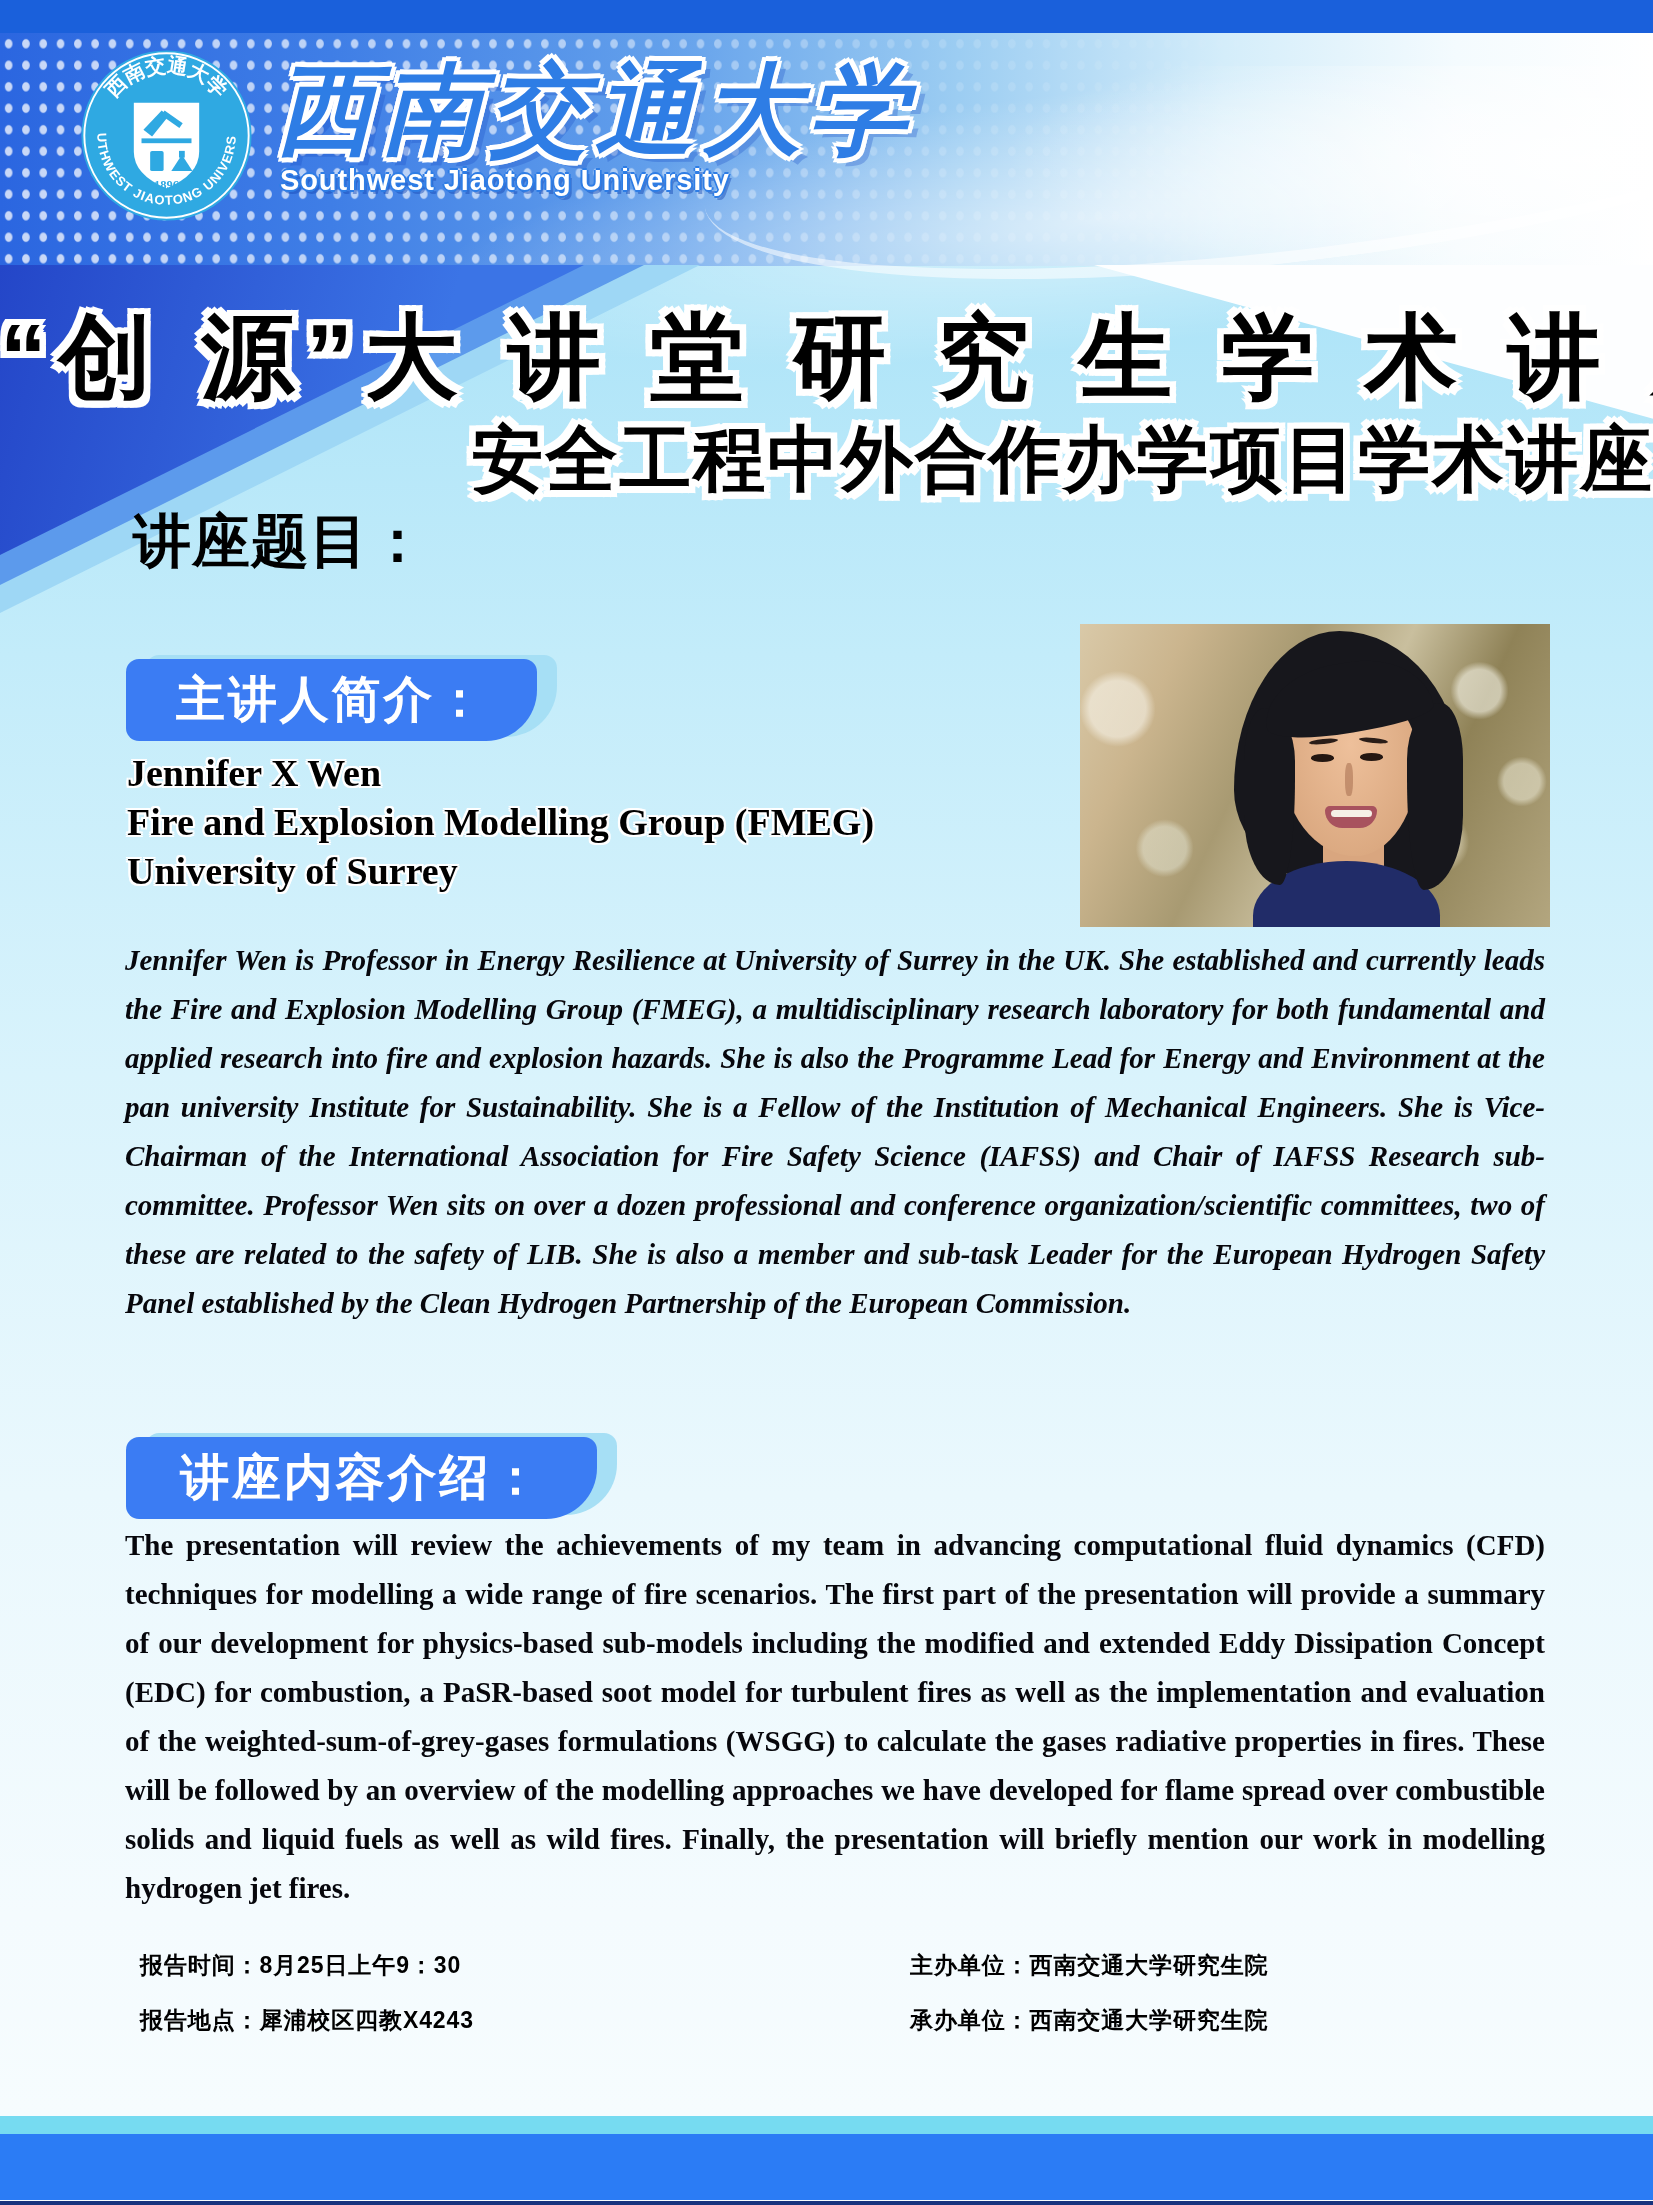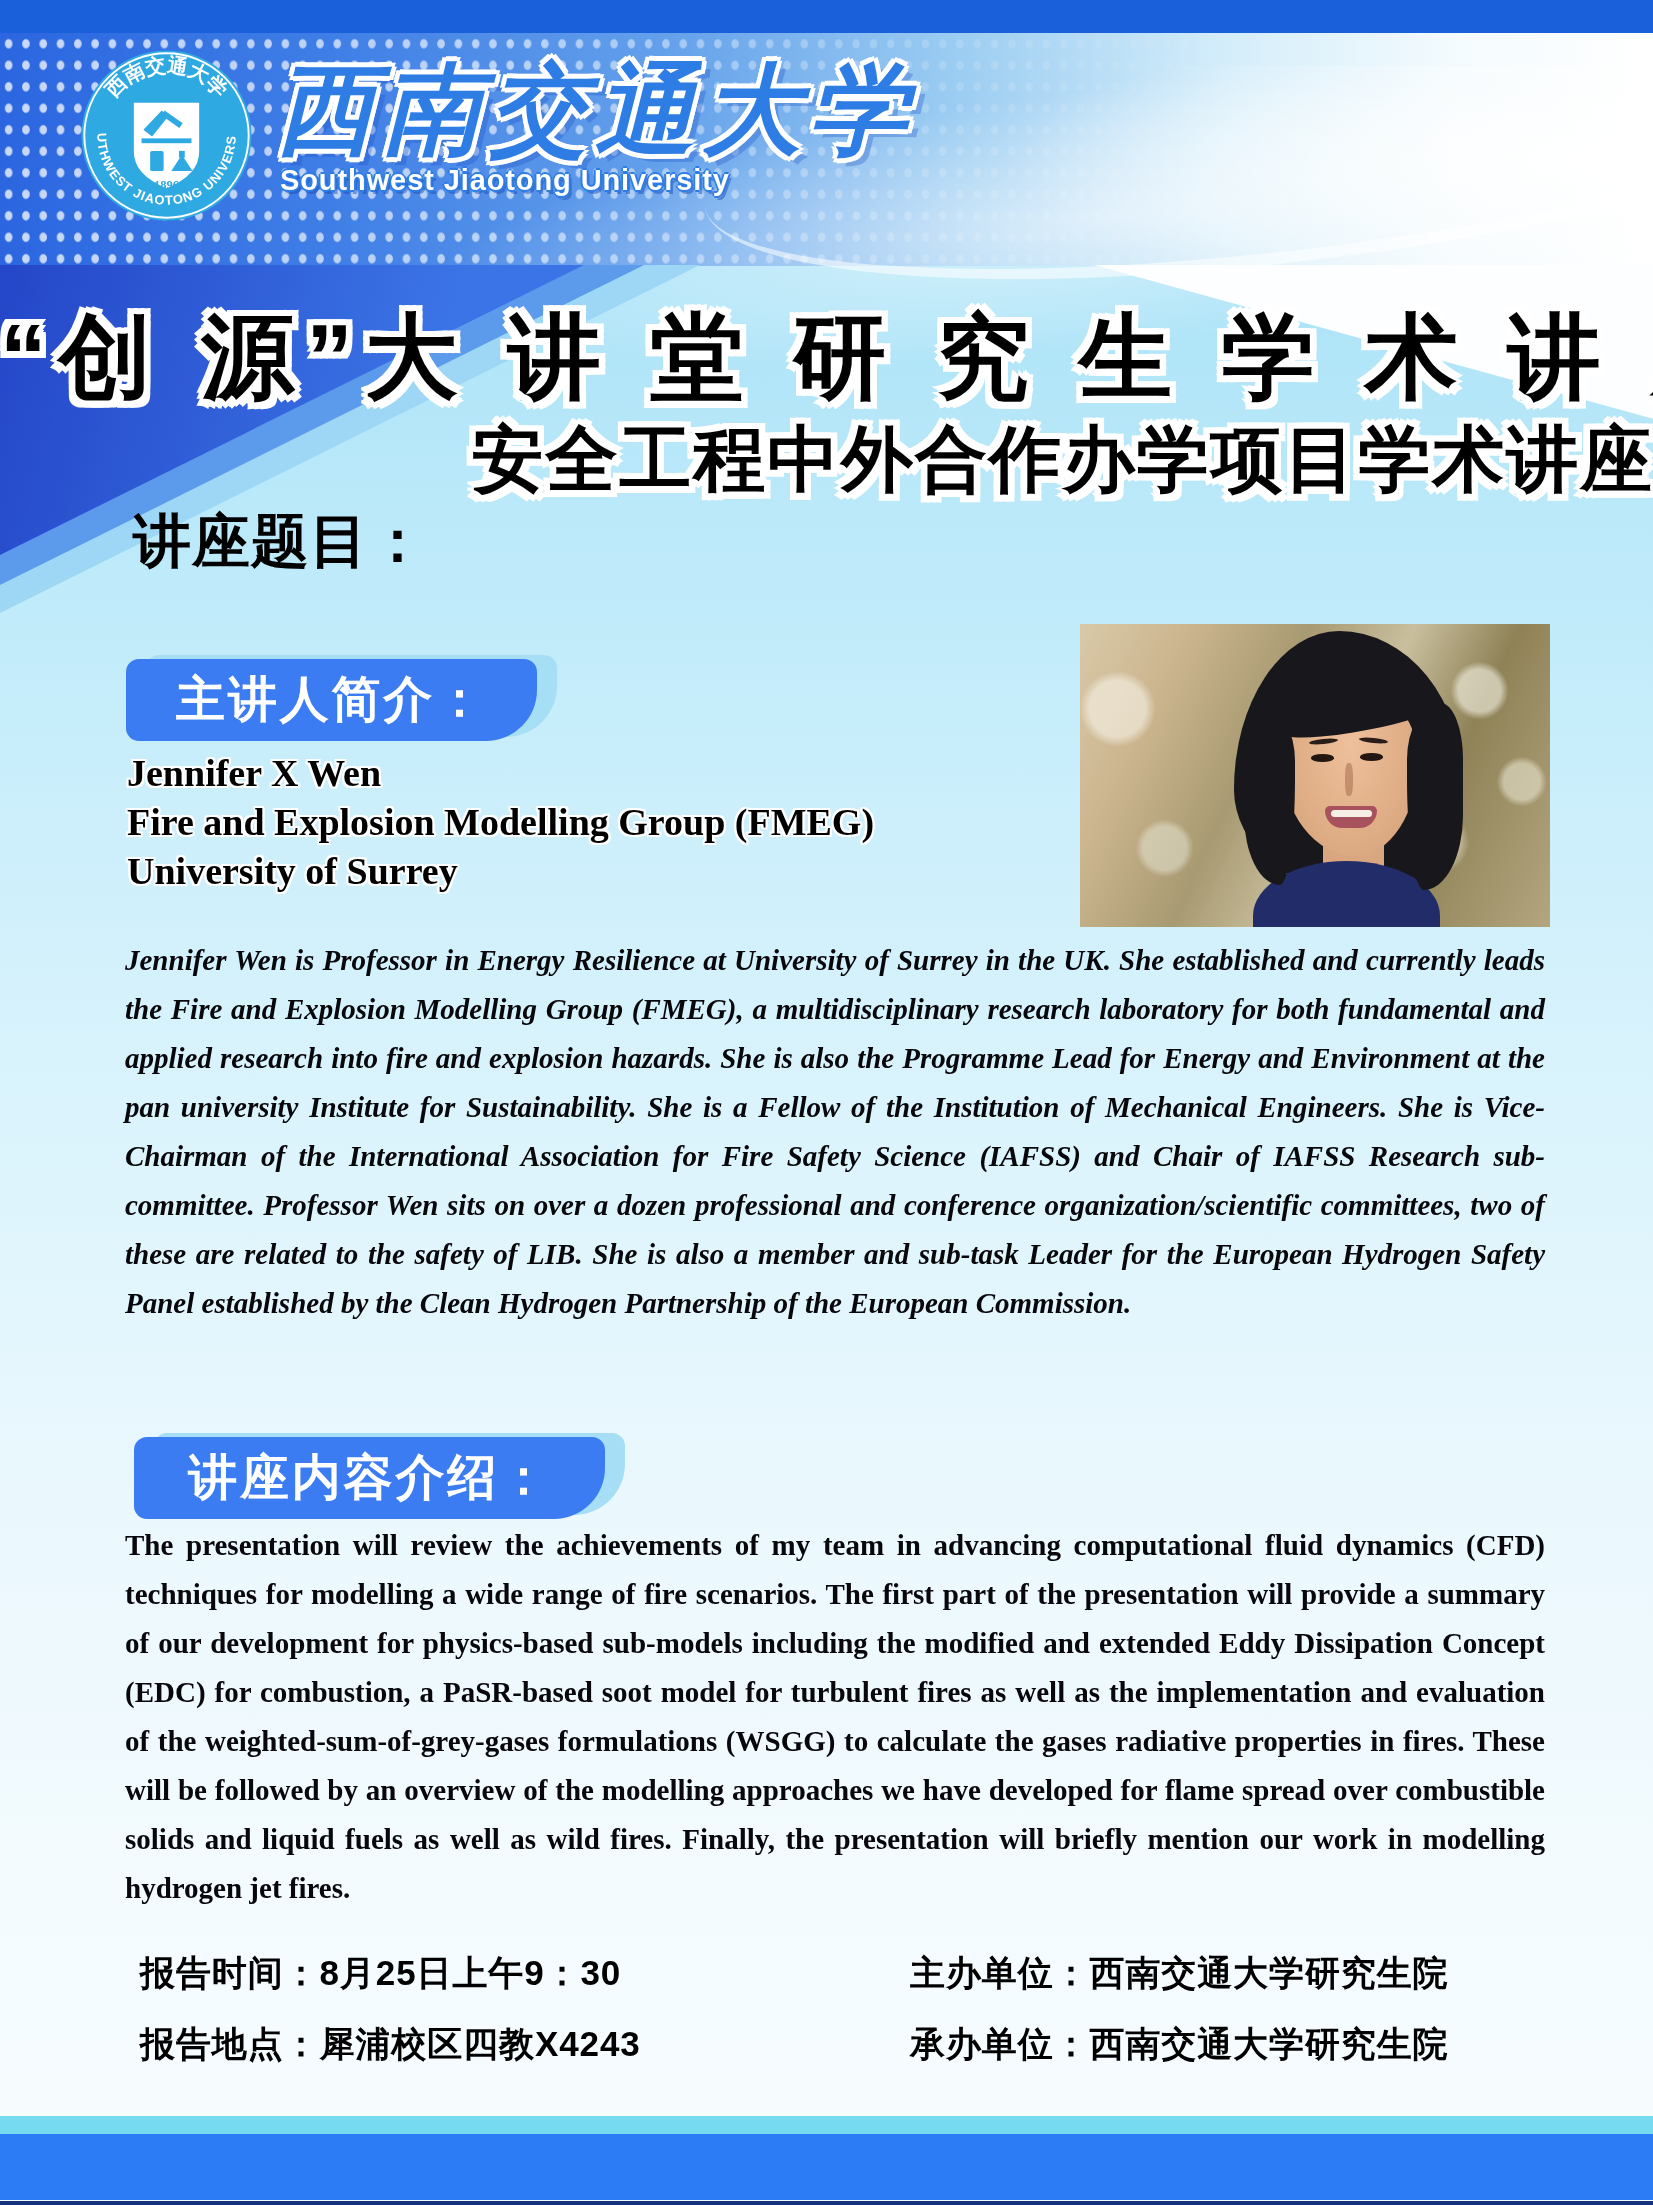--- a/index.html
+++ b/index.html
@@ -64,21 +64,21 @@
   
   .lecture-row { position:absolute; left:133px; top:496px; display:flex; align-items:flex-start; }
   .lecture-label { font-size:58px; font-weight:900; color:#000; letter-spacing:0.9px; padding-top:6.5px; white-space:nowrap; }
   .lecture-title { margin-left:18.7px; font-family:"Liberation Serif", serif; font-weight:700; font-size:63px; line-height:68px; color:#000; white-space:nowrap; }
   
   .badge { position:absolute; height:82px; }
   .badge-shadow { position:absolute; left:19.6px; top:16px; width:100%; height:100%; background:#a6dff5; border-radius:13px 13px 51px 13px; }
   .badge-face { position:absolute; left:0; top:0; width:100%; height:100%; background:#3b7cf3; border-radius:13px 13px 51px 13px;
     display:flex; align-items:center; justify-content:center; color:#fff; font-size:49px; font-weight:900; letter-spacing:2.8px; white-space:nowrap;margin-top:20px; }
   .badge1 { left:126px; top:639px; width:411px; }
-  .badge2 { left:134px; top:1417px; width:471px; }
+  .badge2 { left:126px; top:1417px; width:471px; }
   
   .photo { position:absolute; left:1080px; top:624px; width:470px; height:303px; overflow:hidden;
     background: linear-gradient(115deg,#d9c9a8 0%,#cbb58e 18%,#a89a72 38%,#c9bf9e 55%,#8f8257 72%,#b3a67f 100%); }
   .photo-bokeh { position:absolute; left:0; top:0; width:100%; height:100%;
     background-image:
       radial-gradient(circle at 85% 22%, rgba(255,255,245,0.55) 0 21px, transparent 29px),
       radial-gradient(circle at 94% 52%, rgba(255,255,240,0.45) 0 18px, transparent 25px),
       radial-gradient(circle at 76% 72%, rgba(255,250,230,0.38) 0 23px, transparent 32px),
       radial-gradient(circle at 8% 28%, rgba(255,255,250,0.5) 0 28px, transparent 38px),
       radial-gradient(circle at 18% 74%, rgba(238,242,228,0.45) 0 21.5px, transparent 29px),
@@ -97,21 +97,21 @@
   .teeth { position:absolute; left:5.6px; top:3.7px; width:41px; height:7.5px; background:#f5efe6; border-radius:3.7px; }
   .fringe { position:absolute; left:183px; top:39px; width:168px; height:70px; background:#17171c; border-radius:50% 50% 45% 55% / 80% 90% 20% 30%; transform:rotate(-10deg); }
   .hair-side-l { position:absolute; left:164px; top:84px; width:51px; height:177px; background:#17171c; border-radius:40% 60% 30% 70% / 30% 30% 60% 40%; }
   .hair-side-r { position:absolute; left:327px; top:79px; width:56px; height:187px; background:#17171c; border-radius:60% 40% 70% 30% / 30% 30% 40% 60%; }
   
   .speaker-names { position:absolute; left:127px; top:749px; font-family:"Liberation Serif", serif; font-weight:700; font-size:38px; line-height:49px; color:#000; }
   .para { position:absolute; left:125px; width:1420px; font-family:"Liberation Serif", serif; font-weight:700; font-size:29px; line-height:49px; color:#07070c; text-align:justify; }
   .bio { top:936px;font-style:italic; }
   .abstract { top:1521px; }
   
-  .details { position:absolute; left:140px; top:1950px; width:1382px; display:grid; grid-template-columns:770px auto; row-gap:24px; font-size:35px; font-weight:900; color:#000; }
+  .details { position:absolute; left:140px; top:1950px; width:1382px; display:grid; grid-template-columns:770px auto; row-gap:24px; font-size:23px; font-weight:900; color:#000; }
   .detail-item { white-space:nowrap; letter-spacing:0.9px; }
   
   .footer-cyan { position:absolute; left:0; top:2116px; width:100%; height:18.7px; background:#76dbf1; }
   .footer-blue { position:absolute; left:0; top:2134px; width:100%; height:66px; background:#2b7cf5; }
   .footer-edge { position:absolute; left:0; top:2201px; width:100%; height:4.7px; background:#17337d; }
 </style>
 </head>
 <body>
 
 <div class="poster">

